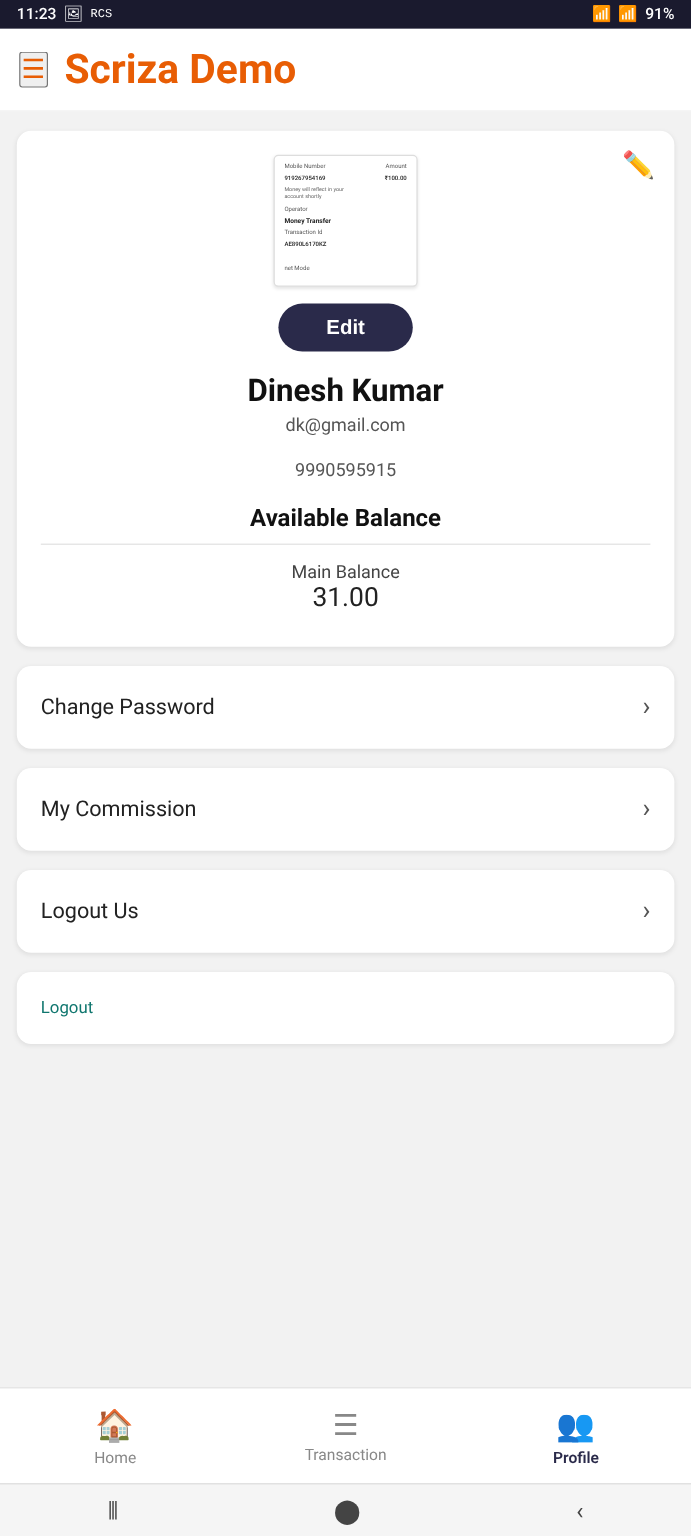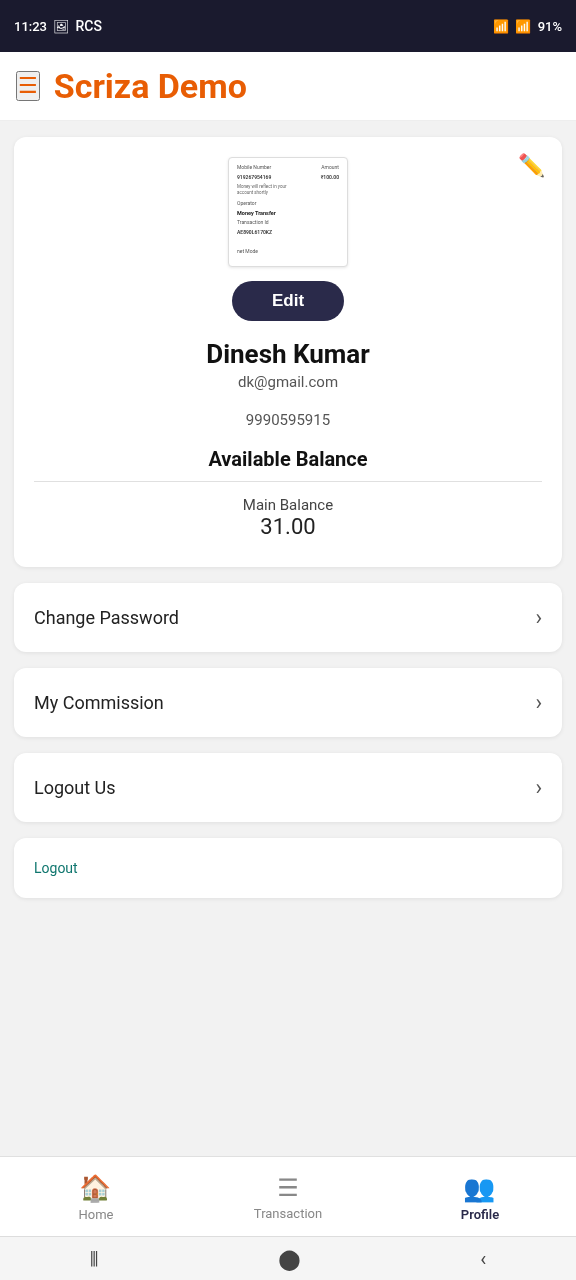--- a/index.html
+++ b/index.html
@@ -14,21 +14,21 @@
     }
 
     
     .status-bar {
       background: #1a1a2e;
       color: #fff;
       display: flex;
       justify-content: space-between;
       align-items: center;
       padding: 6px 14px;
-      height: 52px;
+      height: 24px;
       font-size: 13px;
       font-weight: 500;
     }
     .status-left { display: flex; align-items: center; gap: 6px; }
     .status-right { display: flex; align-items: center; gap: 6px; }
 
     
     .header {
       background: #fff;
       display: flex;
@@ -231,21 +231,21 @@
     }
     .android-nav-btn { font-size: 20px; color: #444; cursor: pointer; }
   </style>
 </head>
 <body>
 
 <div class="status-bar">
   <div class="status-left">
     <span>11:23</span>
     <span>🖼</span>
-    <span style="font-size:14px;">RCS</span>
+    <span style="font-size:10px;font-family:Liberation Mono, monospace;">RCS</span>
   </div>
   <div class="status-right">
     <span>📶</span>
     <span>📶</span>
     <span>91%</span>
   </div>
 </div>
 
 <div class="header">
   <button class="hamburger-icon">☰</button>

